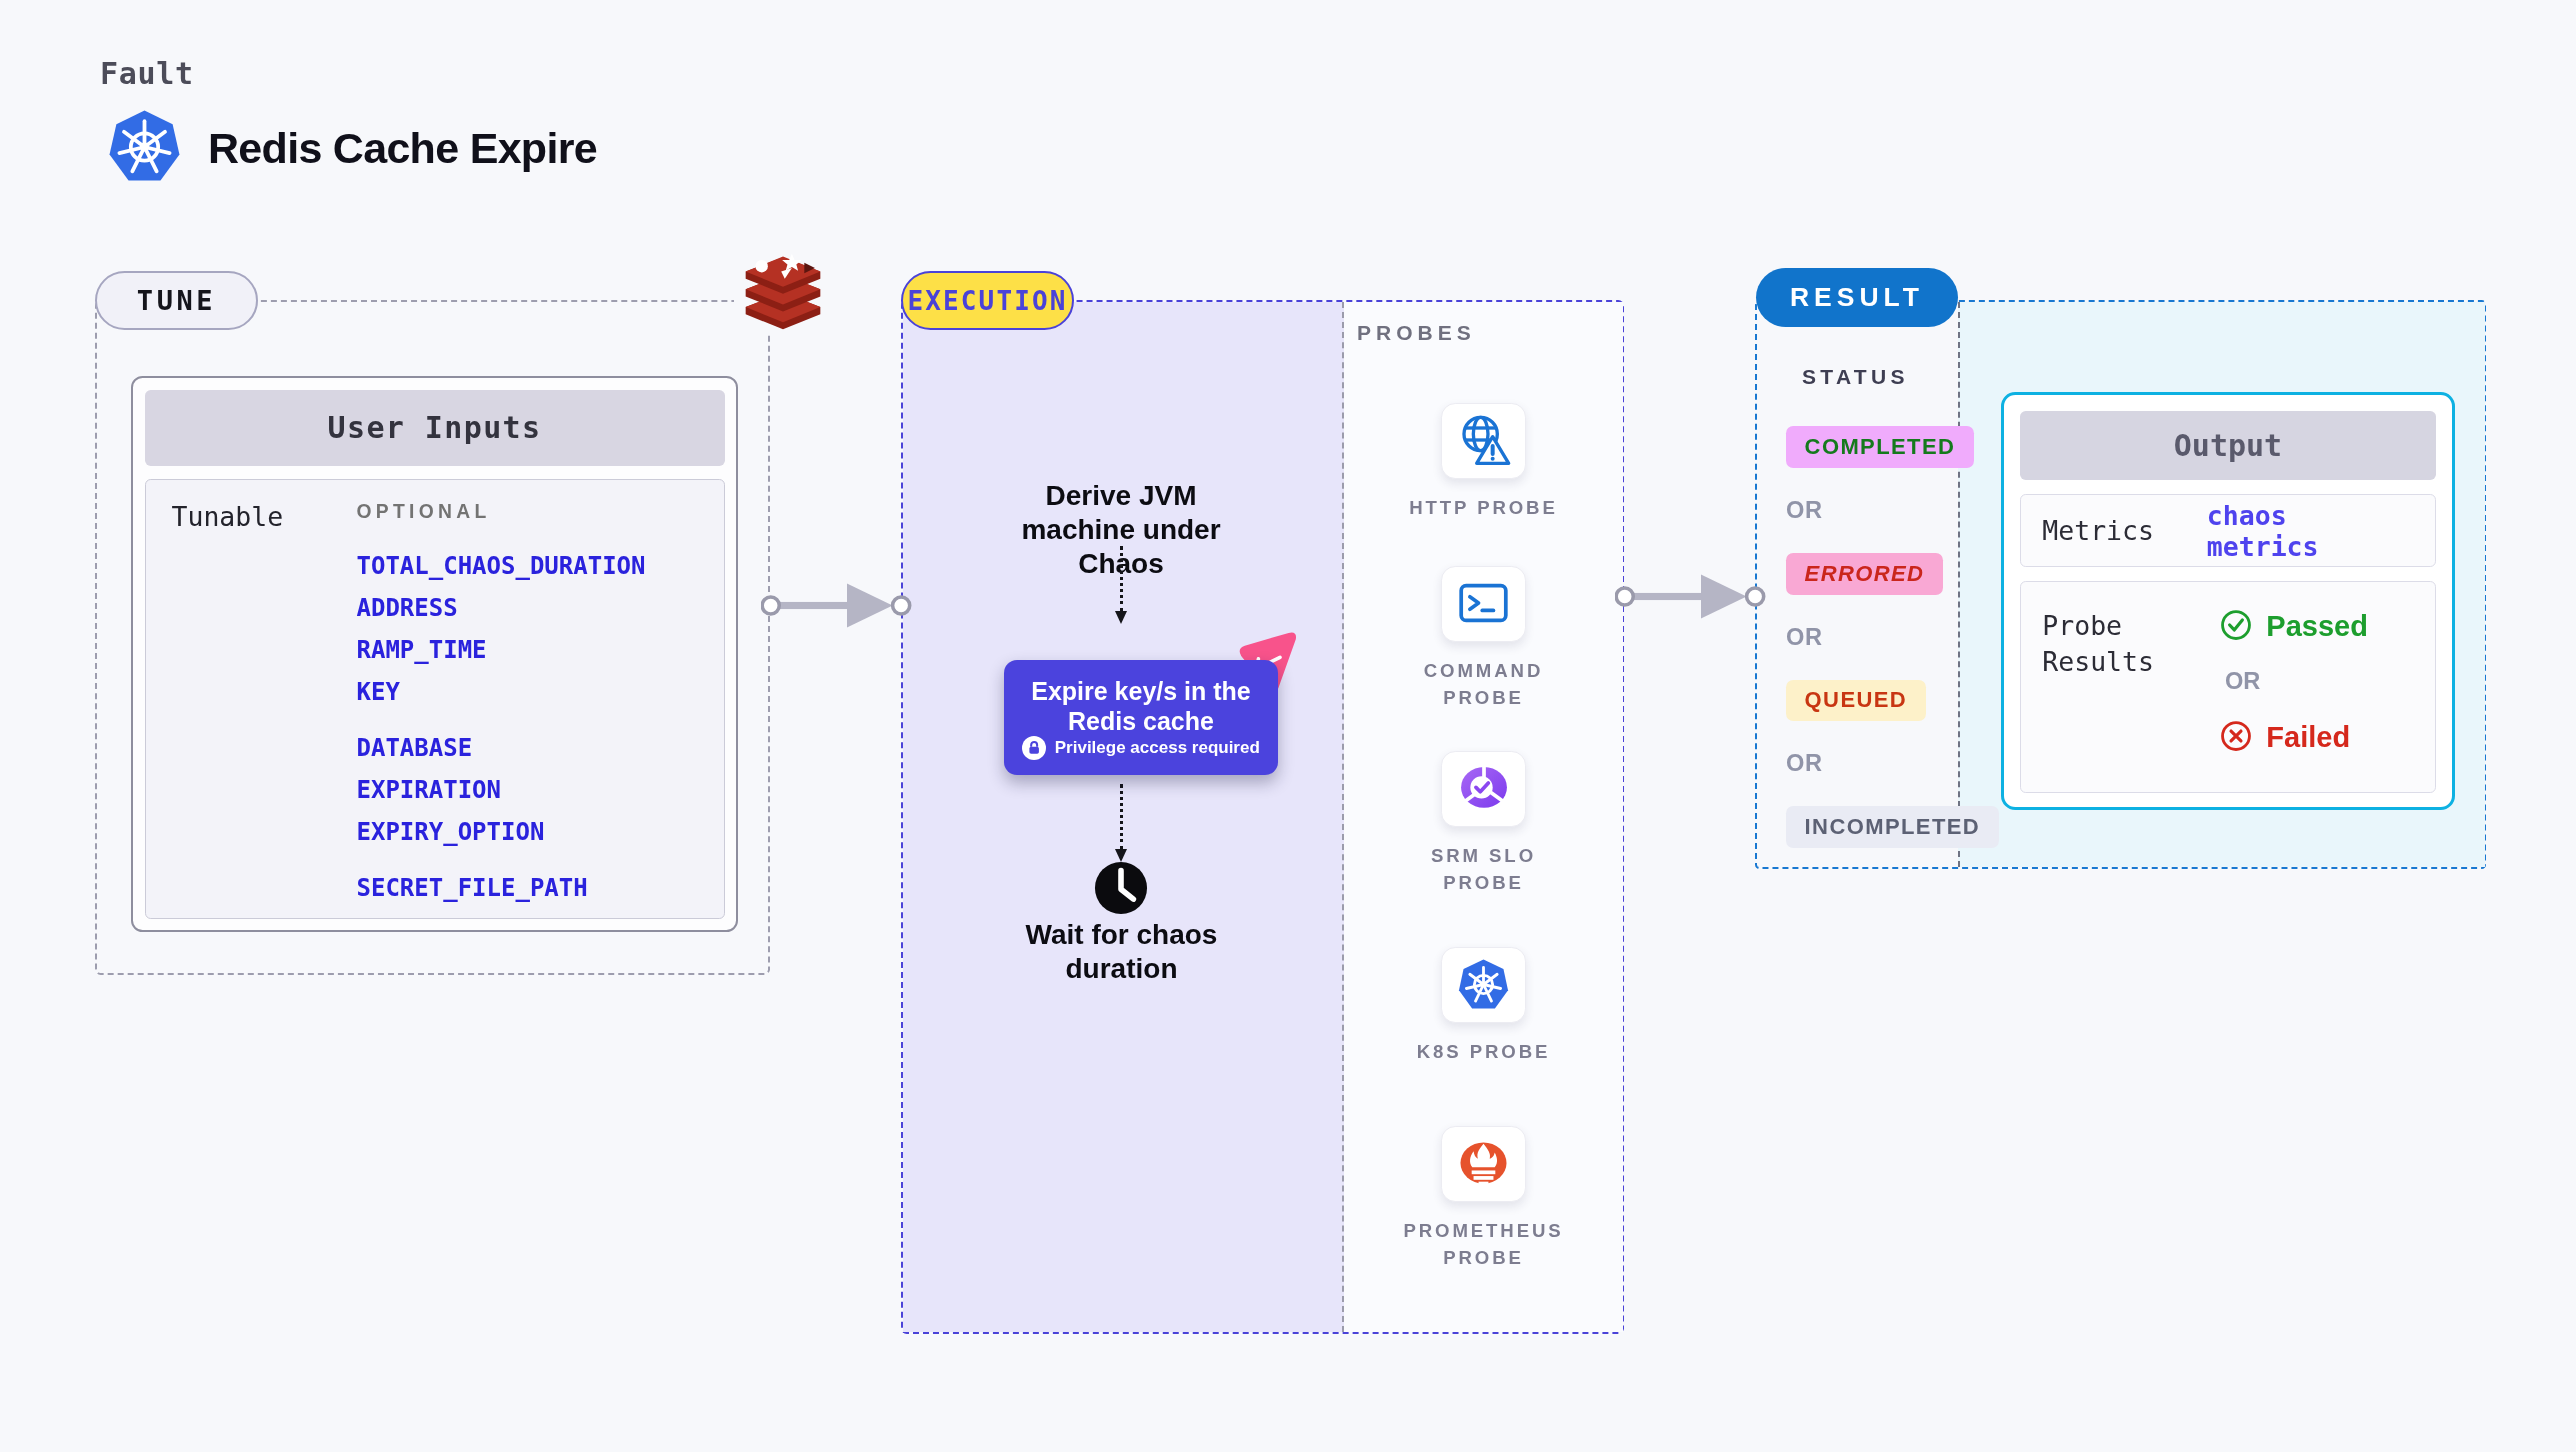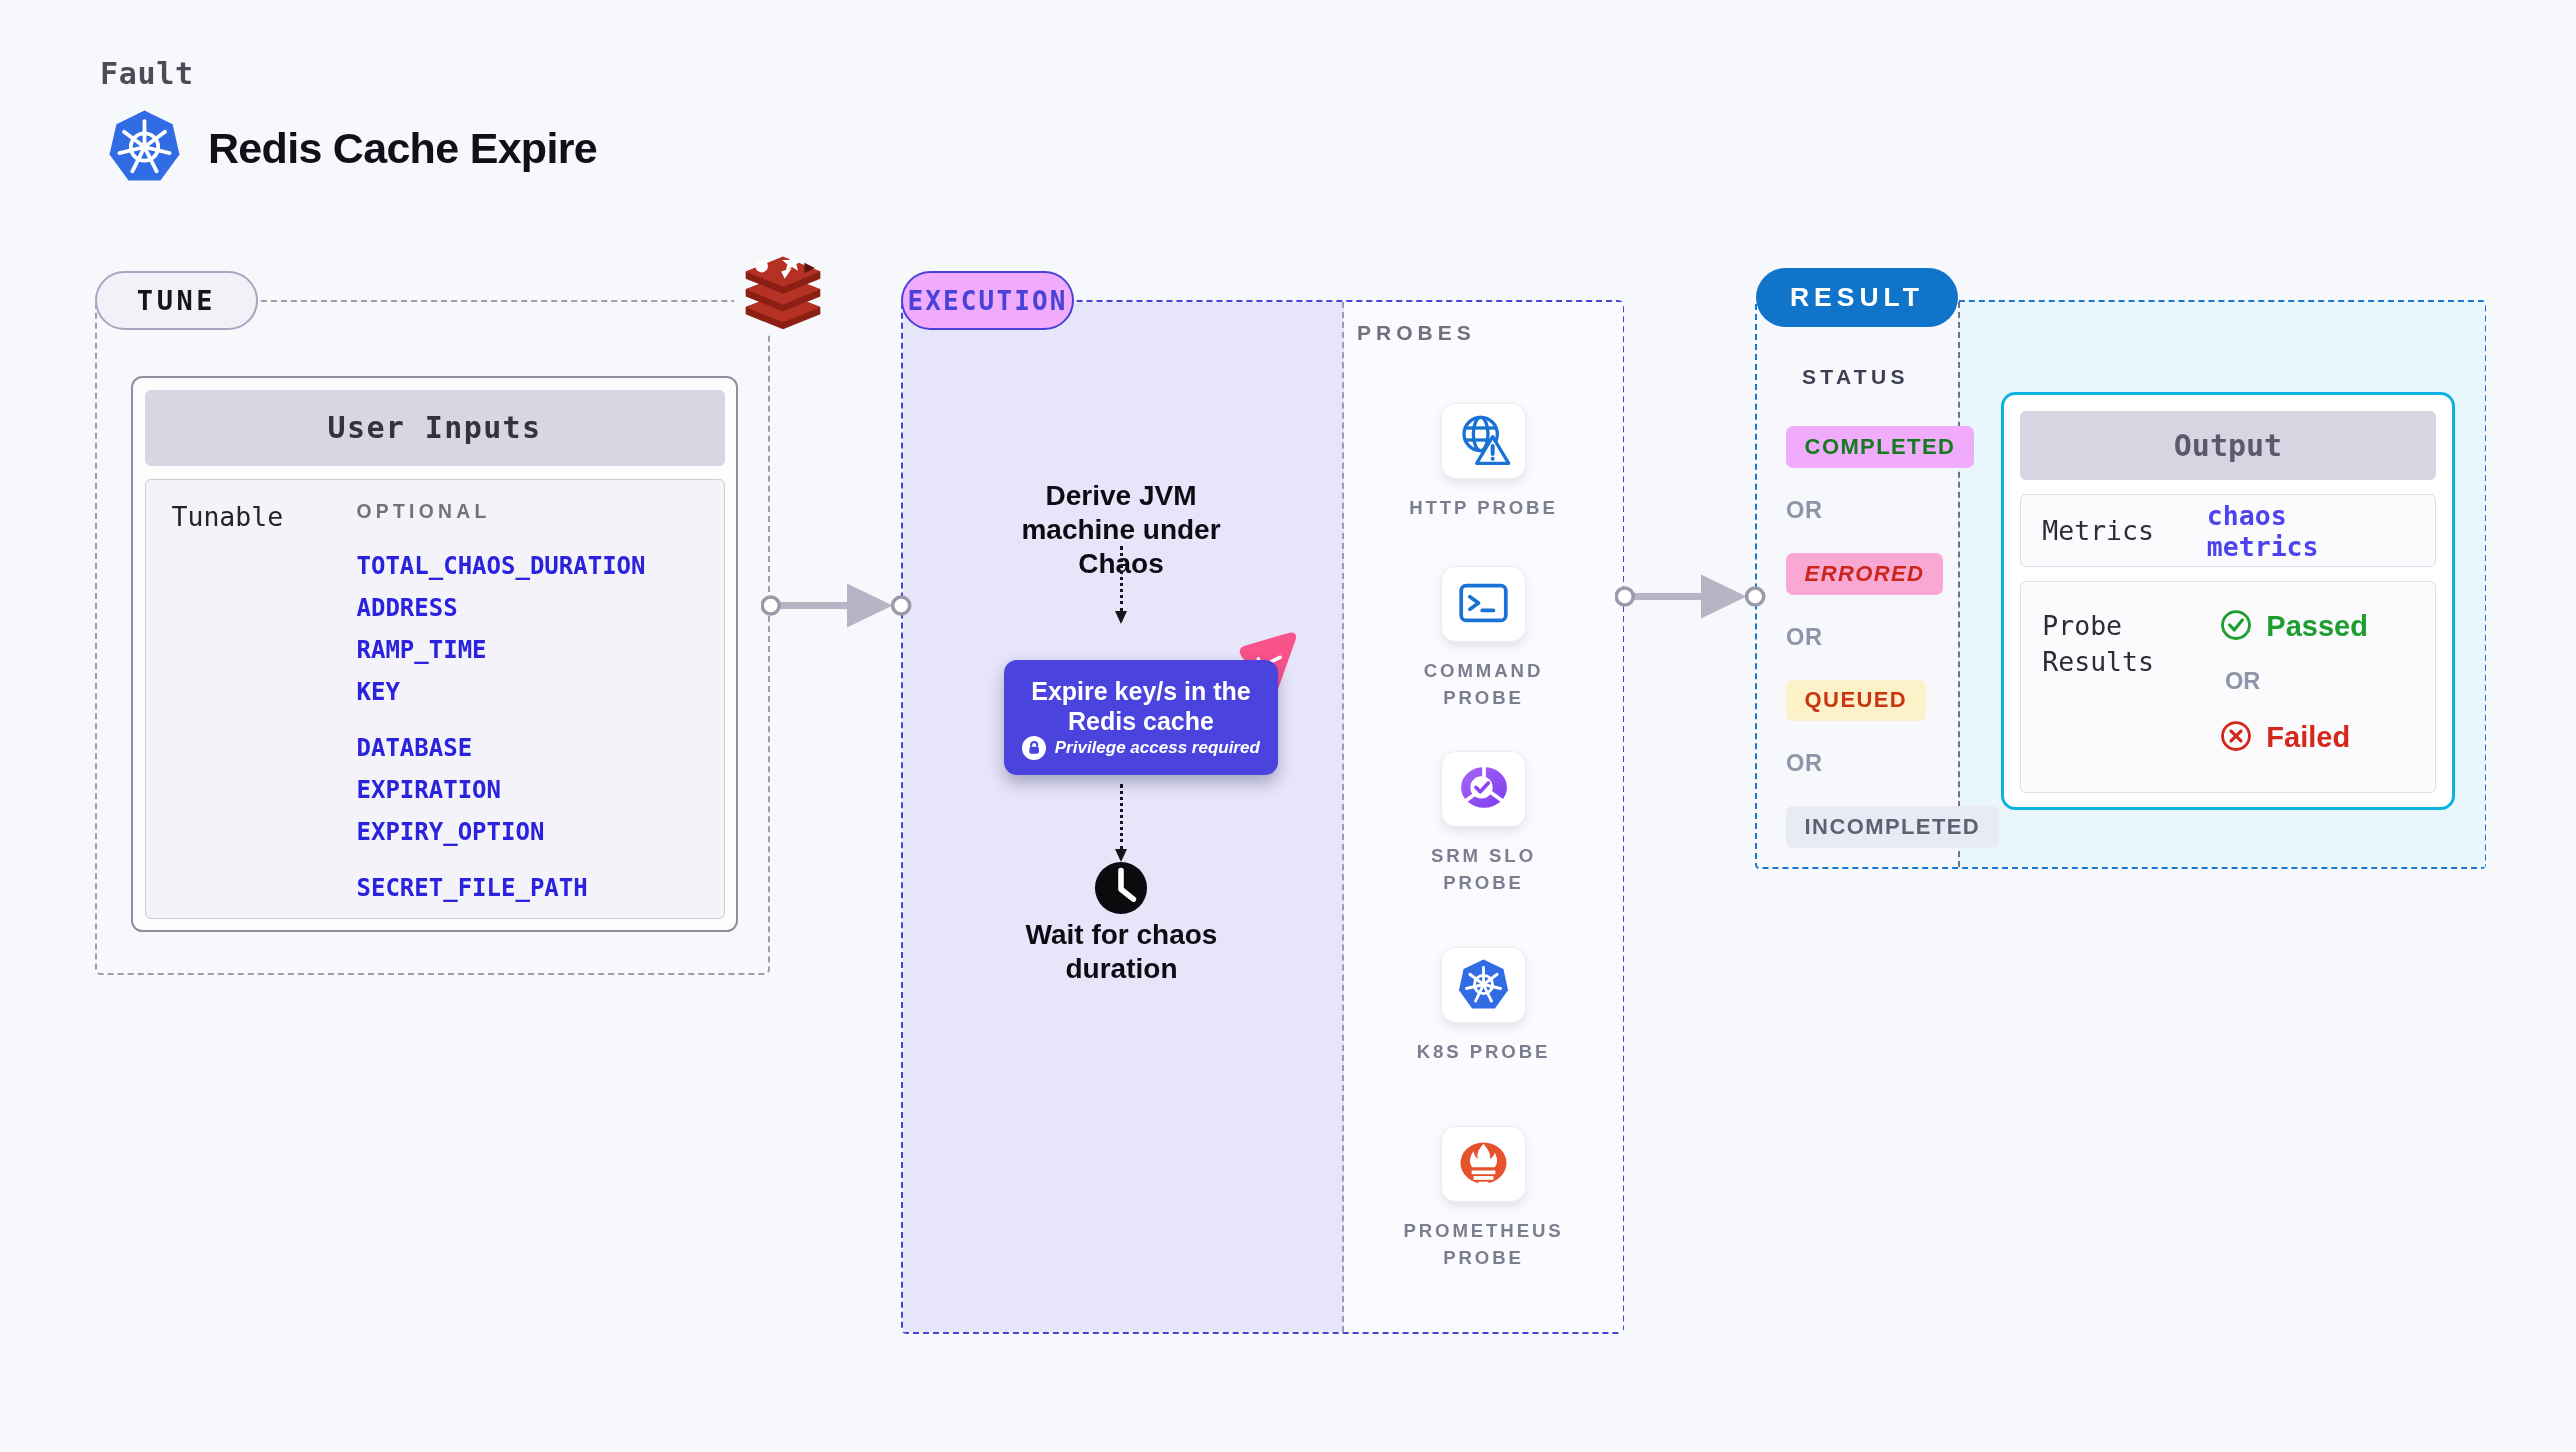--- a/index.html
+++ b/index.html
@@ -24,21 +24,21 @@
   .result-box { position:absolute; left:1755px; top:300px; width:731px; height:569px;
     border:2.9px dashed #1878d1; border-radius:4.3px; }
   .result-cyan { position:absolute; left:201px; top:0; width:527px; height:100%;
     background:#e9f6fb; border-left:2.1px dashed #6f7383; }
 
   
   .pill { position:absolute; display:flex; align-items:center; justify-content:center;
     font-family:"DejaVu Sans Mono",monospace; font-weight:bold; z-index:5; border-radius:34px; }
   .tune-pill { left:95px; top:271px; width:163px; height:59px; background:#f1f1f8;
     border:2.9px solid #a6a6c0; color:#15151c; font-size:27px; letter-spacing:3.6px; }
-  .exec-pill { left:901px; top:271px; width:173px; height:59px; background:#f0abfc;
+  .exec-pill { left:901px; top:271px; width:173px; height:59px; background:#fde047;
     border:2.9px solid #4a42d8; color:#4a42d8; font-size:26px; letter-spacing:2.1px; }
   .result-pill { left:1756px; top:268px; width:202px; height:59px; background:#1174cb;
     color:#ffffff; font-size:26.5px; letter-spacing:5px; font-family:"Liberation Sans",sans-serif; }
 
   
   .redis-wrap { position:absolute; left:734px; top:249px; width:97px; height:86px;
     background:#f7f8fb; z-index:4; display:flex; align-items:center; justify-content:center; }
   .ui-panel { position:absolute; left:131px; top:376px; width:607px; height:556px;
     background:#fdfdfe; border:2.9px solid #8e8e9e; border-radius:11.5px; padding:11.5px; z-index:3; }
   .ui-header { height:76px; background:#d8d6e2; border-radius:5.7px; display:flex;
@@ -62,21 +62,21 @@
   .dotted-connector { position:absolute; width:0; border-left:3.6px dotted #15151a; z-index:2;}
   .dotted-connector::after { content:""; position:absolute; left:-7.9px; bottom:-11.5px;
     border-left:6.4px solid transparent; border-right:6.4px solid transparent; border-top:13px solid #15151a; }
   .dc1 { left:1120px; top:546px; height:66px; }
   .dc2 { left:1120px; top:784px; height:66px; }
   .task-box { position:absolute; left:1004px; top:660px; width:274px; height:115px;
     background:#4b43dd; border-radius:13px; box-shadow:0 7.2px 15.8px rgba(20,20,60,.30);
     display:flex; flex-direction:column; align-items:center; justify-content:center; z-index:3; }
   .task-title { color:#fff; font-size:25px; font-weight:bold; text-align:center; line-height:1.2;
     width:229px; }
-  .task-note { display:flex; align-items:center; gap:8.6px;font-style:italic; }
+  .task-note { display:flex; align-items:center; gap:8.6px; }
   .task-note-text { color:#fff; font-size:17px; font-weight:bold; }
   .lock-circle { width:24px; height:24px; border-radius:50%; background:#fff;
     display:flex; align-items:center; justify-content:center; }
   .litmus-badge { position:absolute; left:1234px; top:630px; z-index:2; }
   .clock-wrap { position:absolute; left:1090px; top:857px; z-index:2;}
   .exec-step3 { position:absolute; left:1014px; top:918px; width:215px; text-align:center;
     font-size:28px; font-weight:bold; color:#0c0c12; line-height:1.22; z-index:2;}
 
   
   .probes-label { position:absolute; left:454px; top:18.6px; font-size:21px; font-weight:bold;

